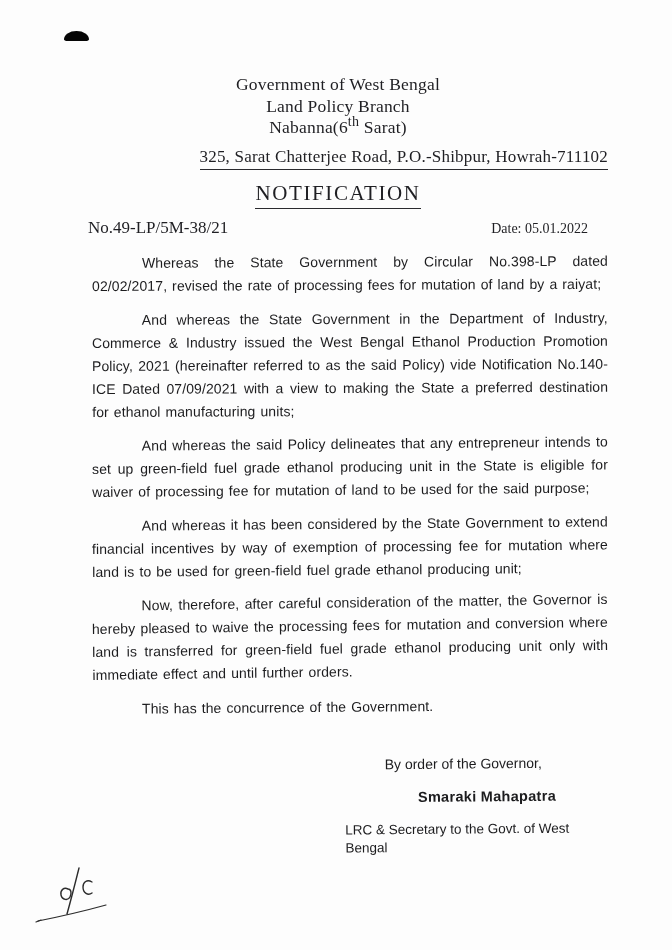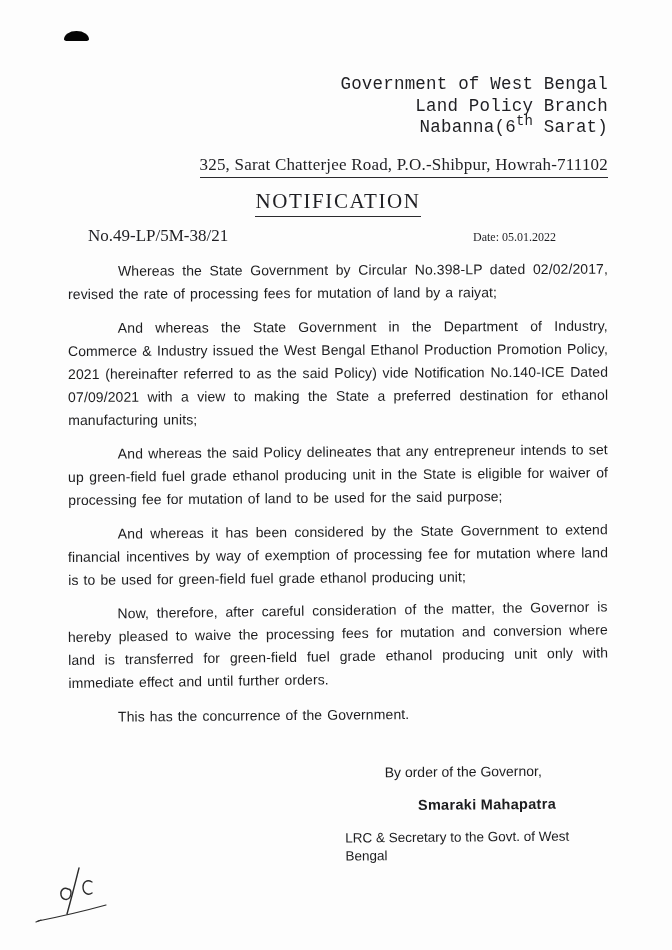--- a/index.html
+++ b/index.html
@@ -19,23 +19,23 @@
     font-family:"Liberation Sans","DejaVu Sans",sans-serif;
     color:var(--ink-body);
   }
   
   .scan-blob{
     position:absolute;left:64px;top:31px;width:25px;height:10px;
     background:#060606;
     border-radius:60% 60% 18% 18% / 100% 100% 22% 22%;
   }
   .doc-header{
-    margin:74px 0 16px 0;
-    text-align:right;
-    font-family:Liberation Mono, monospace;
+    margin:74px 0 8px 0;
+    text-align:center;
+    font-family:Liberation Serif, serif;
     font-size:17.5px;line-height:21.5px;
     color:var(--ink-serif);
     letter-spacing:.2px;
   }
   .doc-header div{white-space:nowrap;}
   sup.ord{font-size:14px;vertical-align:super;line-height:0;}
   .address-line{
     margin-top:7px;text-align:right;
     font-family:"Liberation Serif","DejaVu Serif",serif;
     font-size:17px;color:var(--ink-serif);letter-spacing:.2px;
@@ -49,22 +49,22 @@
     font-size:21px;font-weight:400;letter-spacing:1.6px;
     color:var(--ink-serif);
   }
   .ref-row{
     margin-top:9px;
     display:flex;justify-content:space-between;align-items:baseline;
     font-family:"Liberation Serif","DejaVu Serif",serif;
     font-size:17px;color:var(--ink-serif);
   }
   .ref-row .ref-no{margin-left:20px;}
-  .ref-row .ref-date{margin-right:52px;font-size:12px;}
-  .body-copy{margin-top:14px;}
+  .ref-row .ref-date{margin-right:20px;font-size:14px;}
+  .body-copy{margin-top:14px;margin-left:24px;}
   .body-copy p{
     margin:0 0 11px 0;
     font-size:14px;line-height:23px;
     text-align:justify;
     text-indent:50px;
     color:var(--ink-body);
     letter-spacing:.1px;
     word-spacing:1px;
   }
   .tilt-a{transform:rotate(-0.25deg);transform-origin:left center;}

